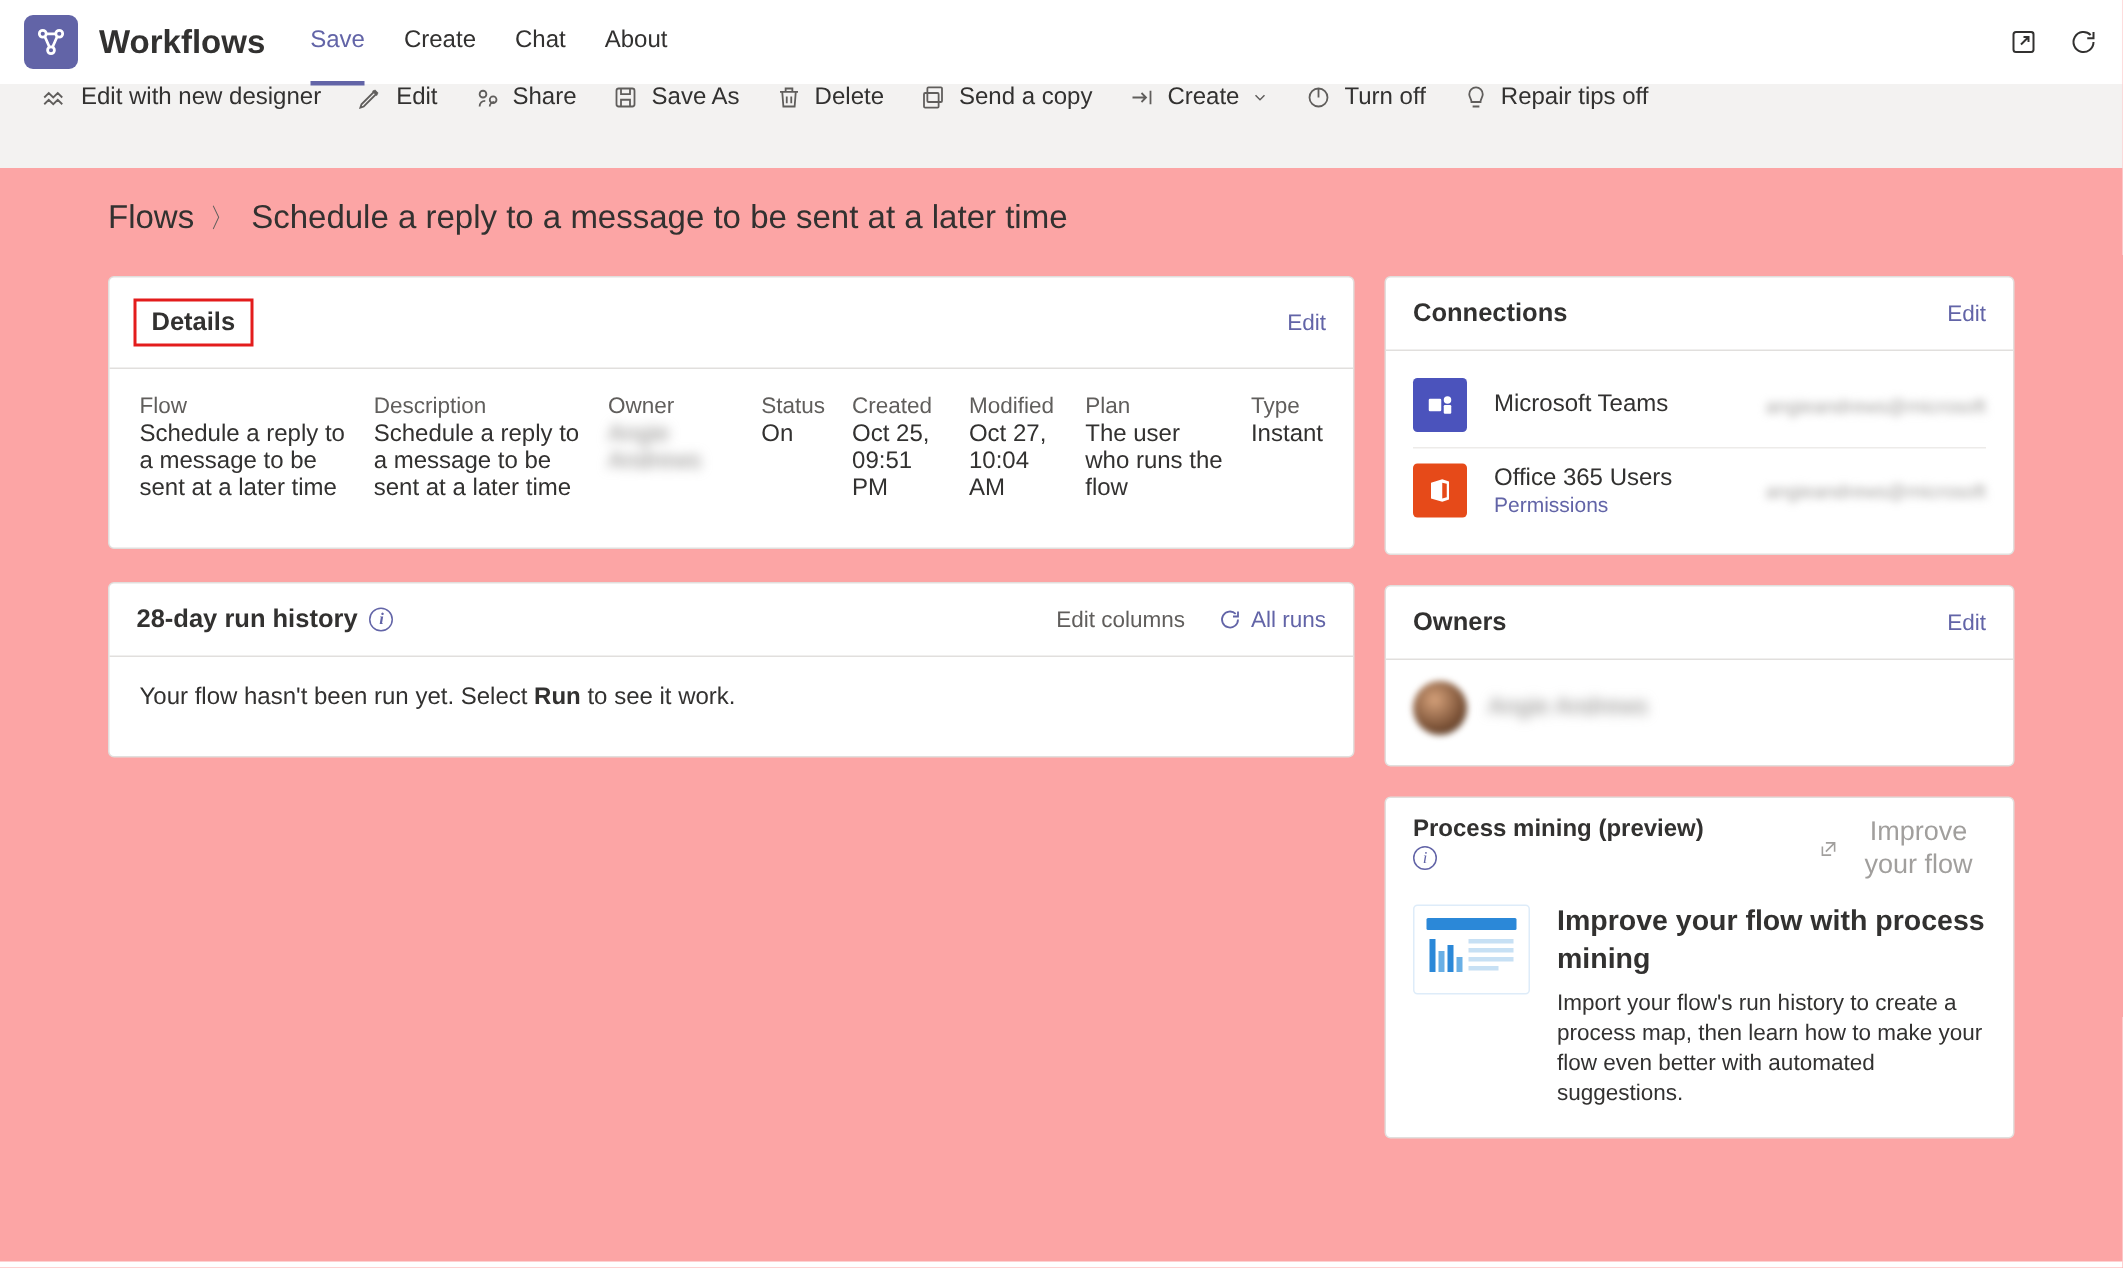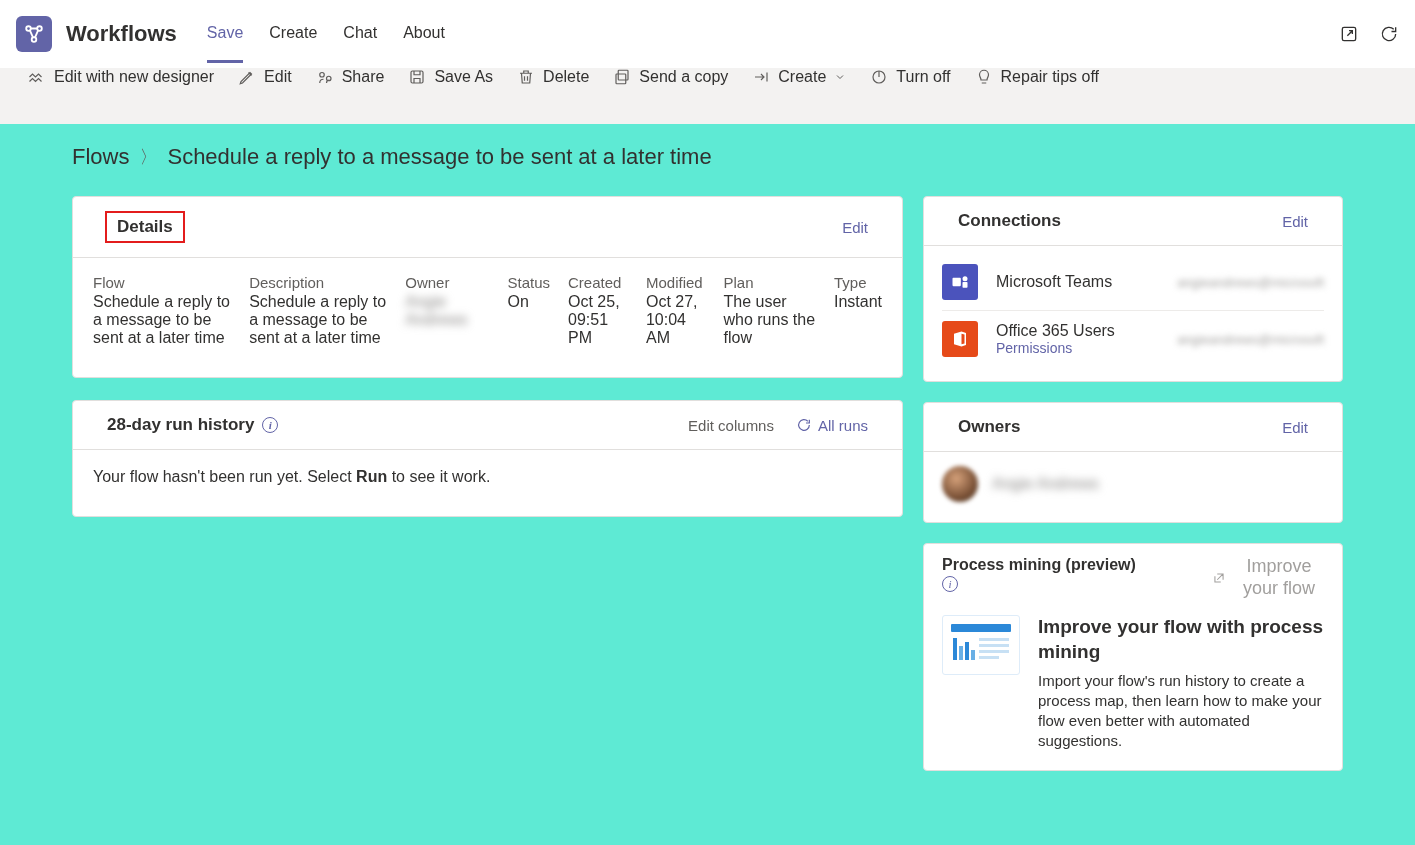--- a/index.html
+++ b/index.html
@@ -8,21 +8,21 @@
   font-size: 14px;
   color: #323130;
   background: #fff;
   width: 1415px;
   height: 845px;
   overflow: hidden;
 }
 .top-bar {
   display: flex;
   align-items: center;
-  height: 68px;
+  height: 56px;
   padding: 0 16px;
   background: #fff;
 }
 .app-icon {
   width: 36px;
   height: 36px;
   background: #6264a7;
   border-radius: 6px;
   display: flex;
   align-items: center;
@@ -55,21 +55,21 @@
   background: #f3f2f1;
   height: 56px;
   padding: 0 28px;
   font-size: 16px;
   color: #323130;
 }
 .toolbar-item { display: flex; align-items: center; gap: 8px; cursor: pointer; }
 .toolbar-item svg, .toolbar-item .icn { flex-shrink: 0; }
 
 .main-area {
-  background: #5eead4;
+  background: #fca5a5;
   padding: 0 18px 20px 18px;
   height: calc(845px - 60px - 56px);
   overflow: auto;
 }
 .breadcrumb {
   display: flex;
   align-items: center;
   gap: 10px;
   padding: 20px 54px 26px 54px;
   font-size: 22px;
@@ -88,21 +88,21 @@
 
 .card {
   background: #fff;
   border: 1px solid #e1dfdd;
   border-radius: 4px;
 }
 .card-header {
   display: flex;
   align-items: center;
   justify-content: space-between;
-  padding: 14px 34px;
+  padding: 14px 18px;
   border-bottom: 1px solid #e1dfdd;
 }
 .card-title { font-weight: 600; font-size: 17px; display: flex; align-items: center; gap: 8px; }
 .card-action { color: #6264a7; cursor: pointer; font-size: 15px; }
 
 .details-highlight {
   border: 2px solid #e31c1c;
   padding: 4px 10px;
   margin-left: -2px;
 }

